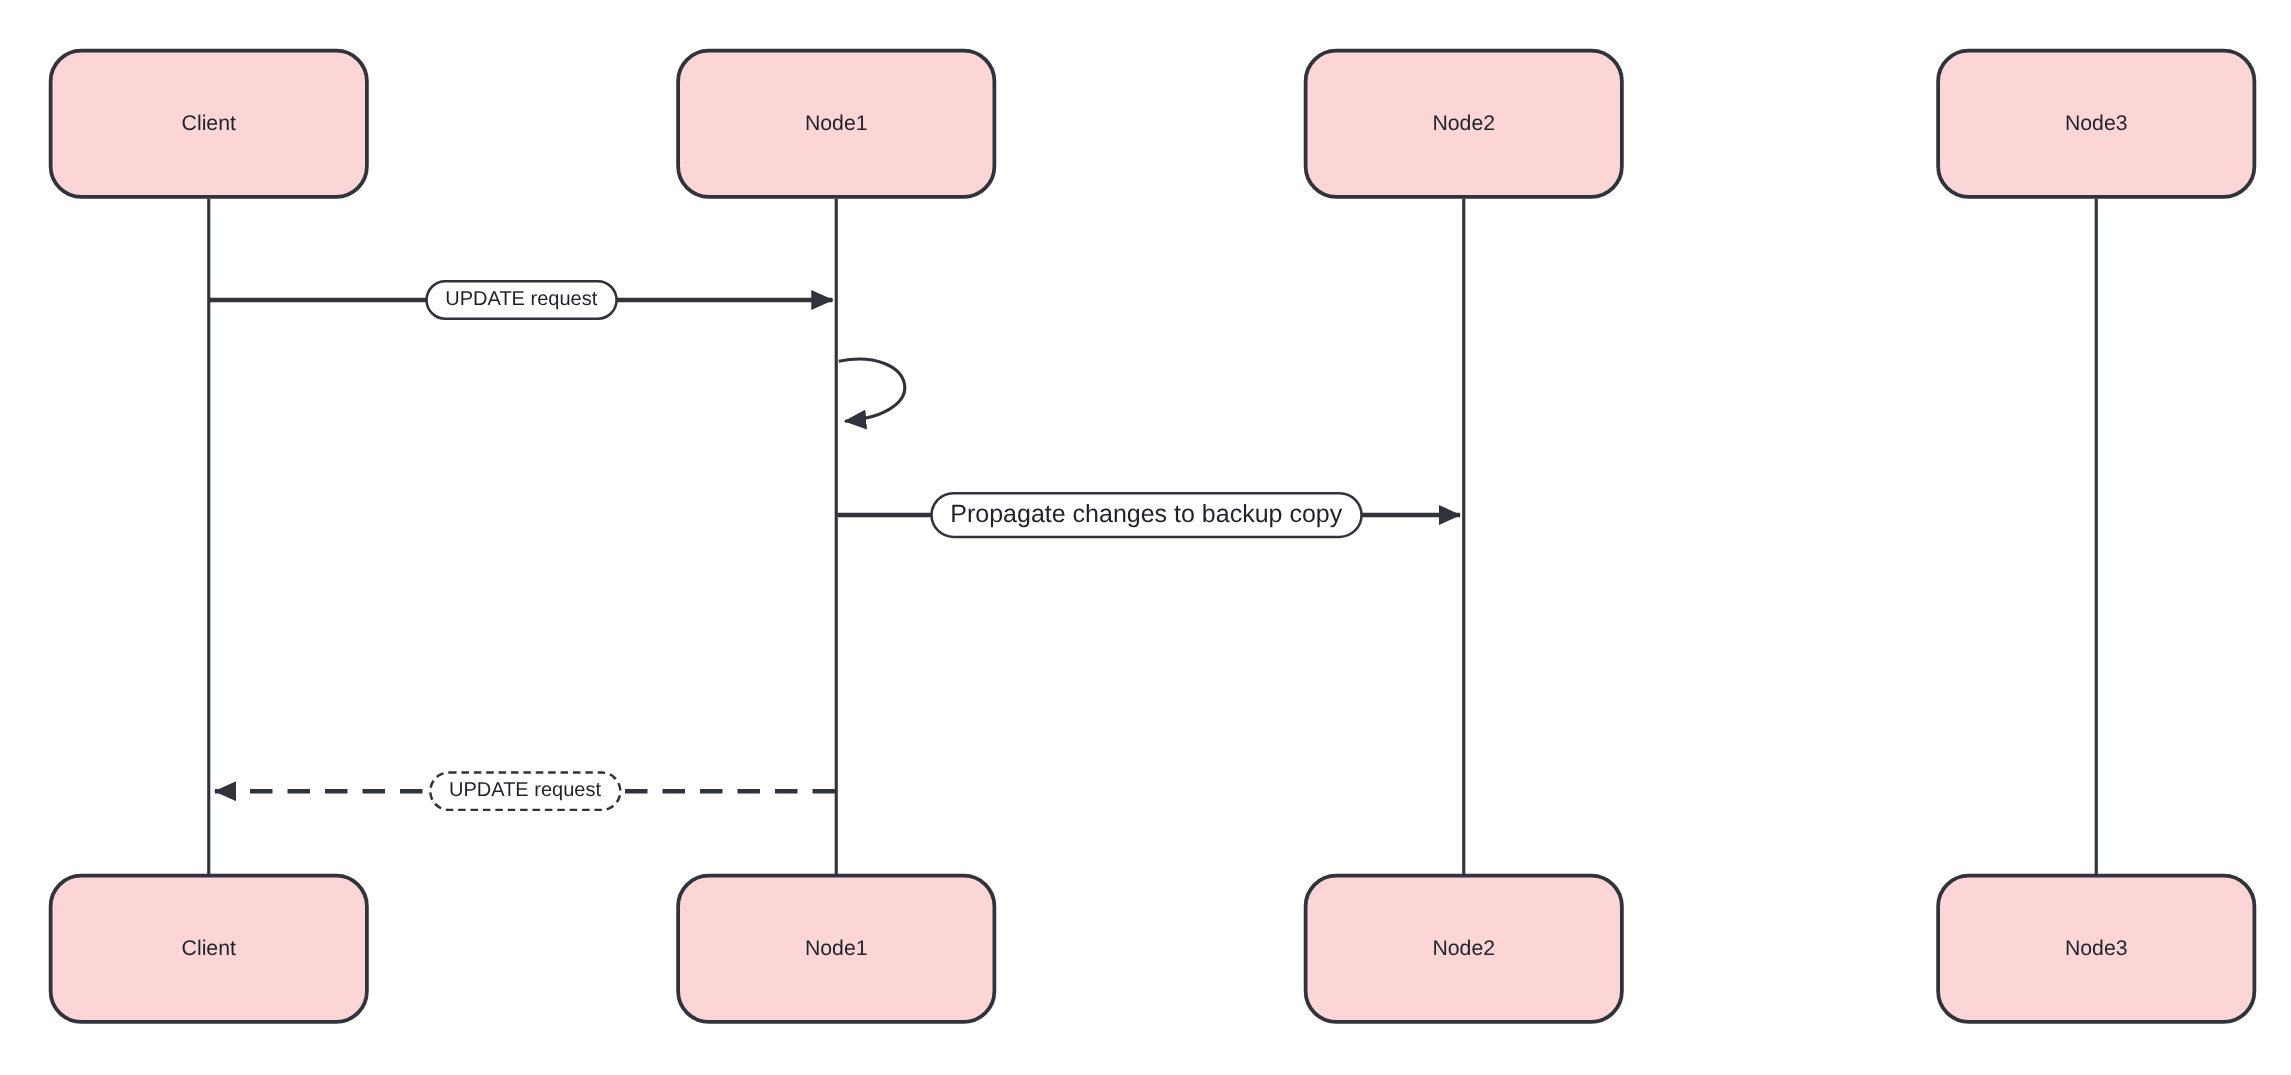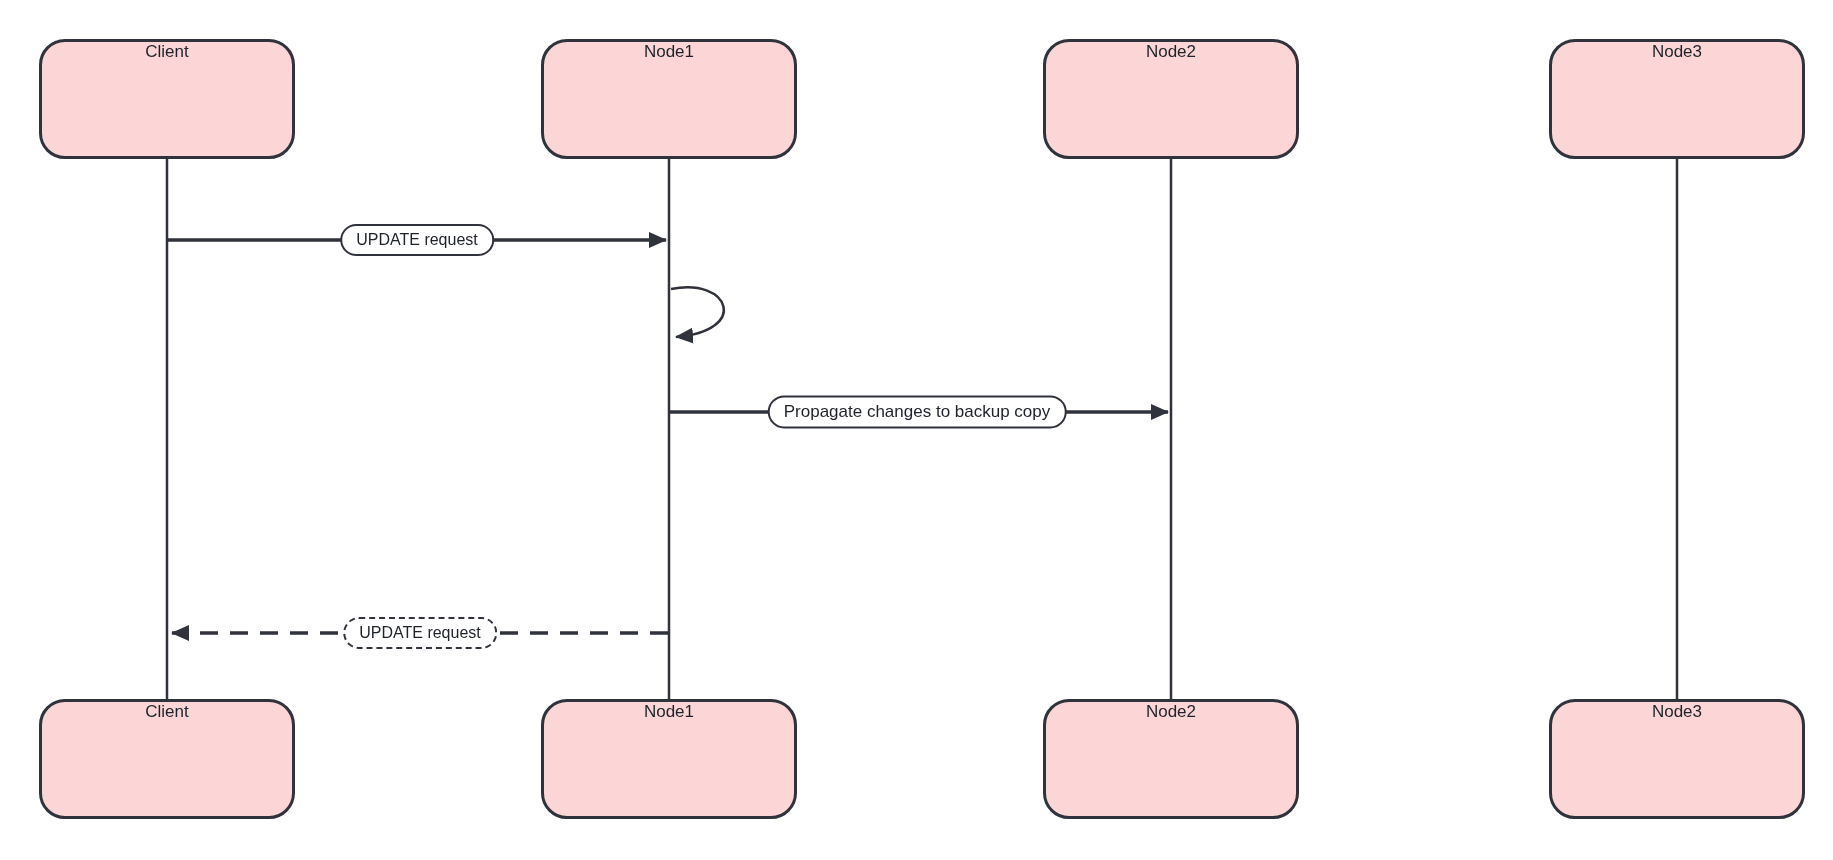--- a/index.html
+++ b/index.html
@@ -11,34 +11,34 @@
     overflow:hidden;
   }
   .wires{position:absolute;left:0;top:0;width:1833px;height:860px;}
   .actor{
     position:absolute;
     width:256px;height:120px;
     background:#FCD6D6;
     border:3px solid #30323C;
     border-radius:26px;
     box-sizing:border-box;
-    display:flex;justify-content:center;
+    display:flex;align-items:center;justify-content:center;
     color:#1E222A;
     font-size:17px;
     z-index:2;
   }
   .actor .actor-label{pointer-events:none;}
   .pill{
     position:absolute;
     transform:translate(-50%,-50%);
     background:#ffffff;
     border:2px solid #30323C;
     border-radius:999px;
     padding:4px 14px;
-    font-size:17px;
+    font-size:20px;
     line-height:1.25;
     color:#1E222A;
     white-space:nowrap;
     z-index:3;
   }
   .pill.bold{font-weight:normal;font-size:16px;}
   .pill.dashed{border-style:dashed;}
 </style>
 </head>
 <body>

